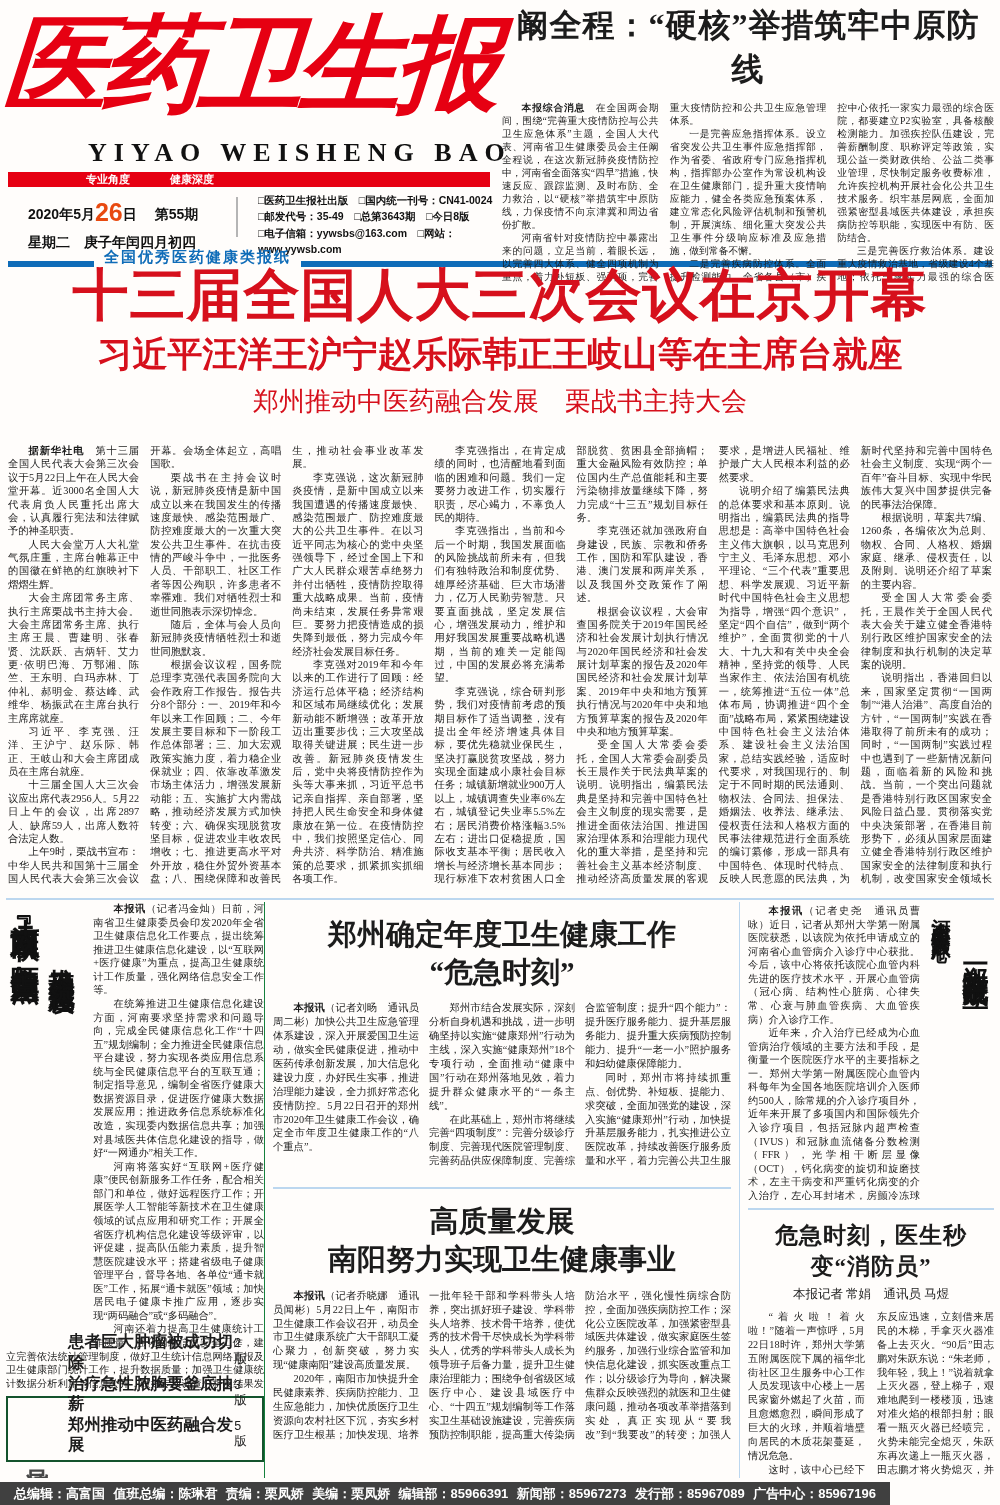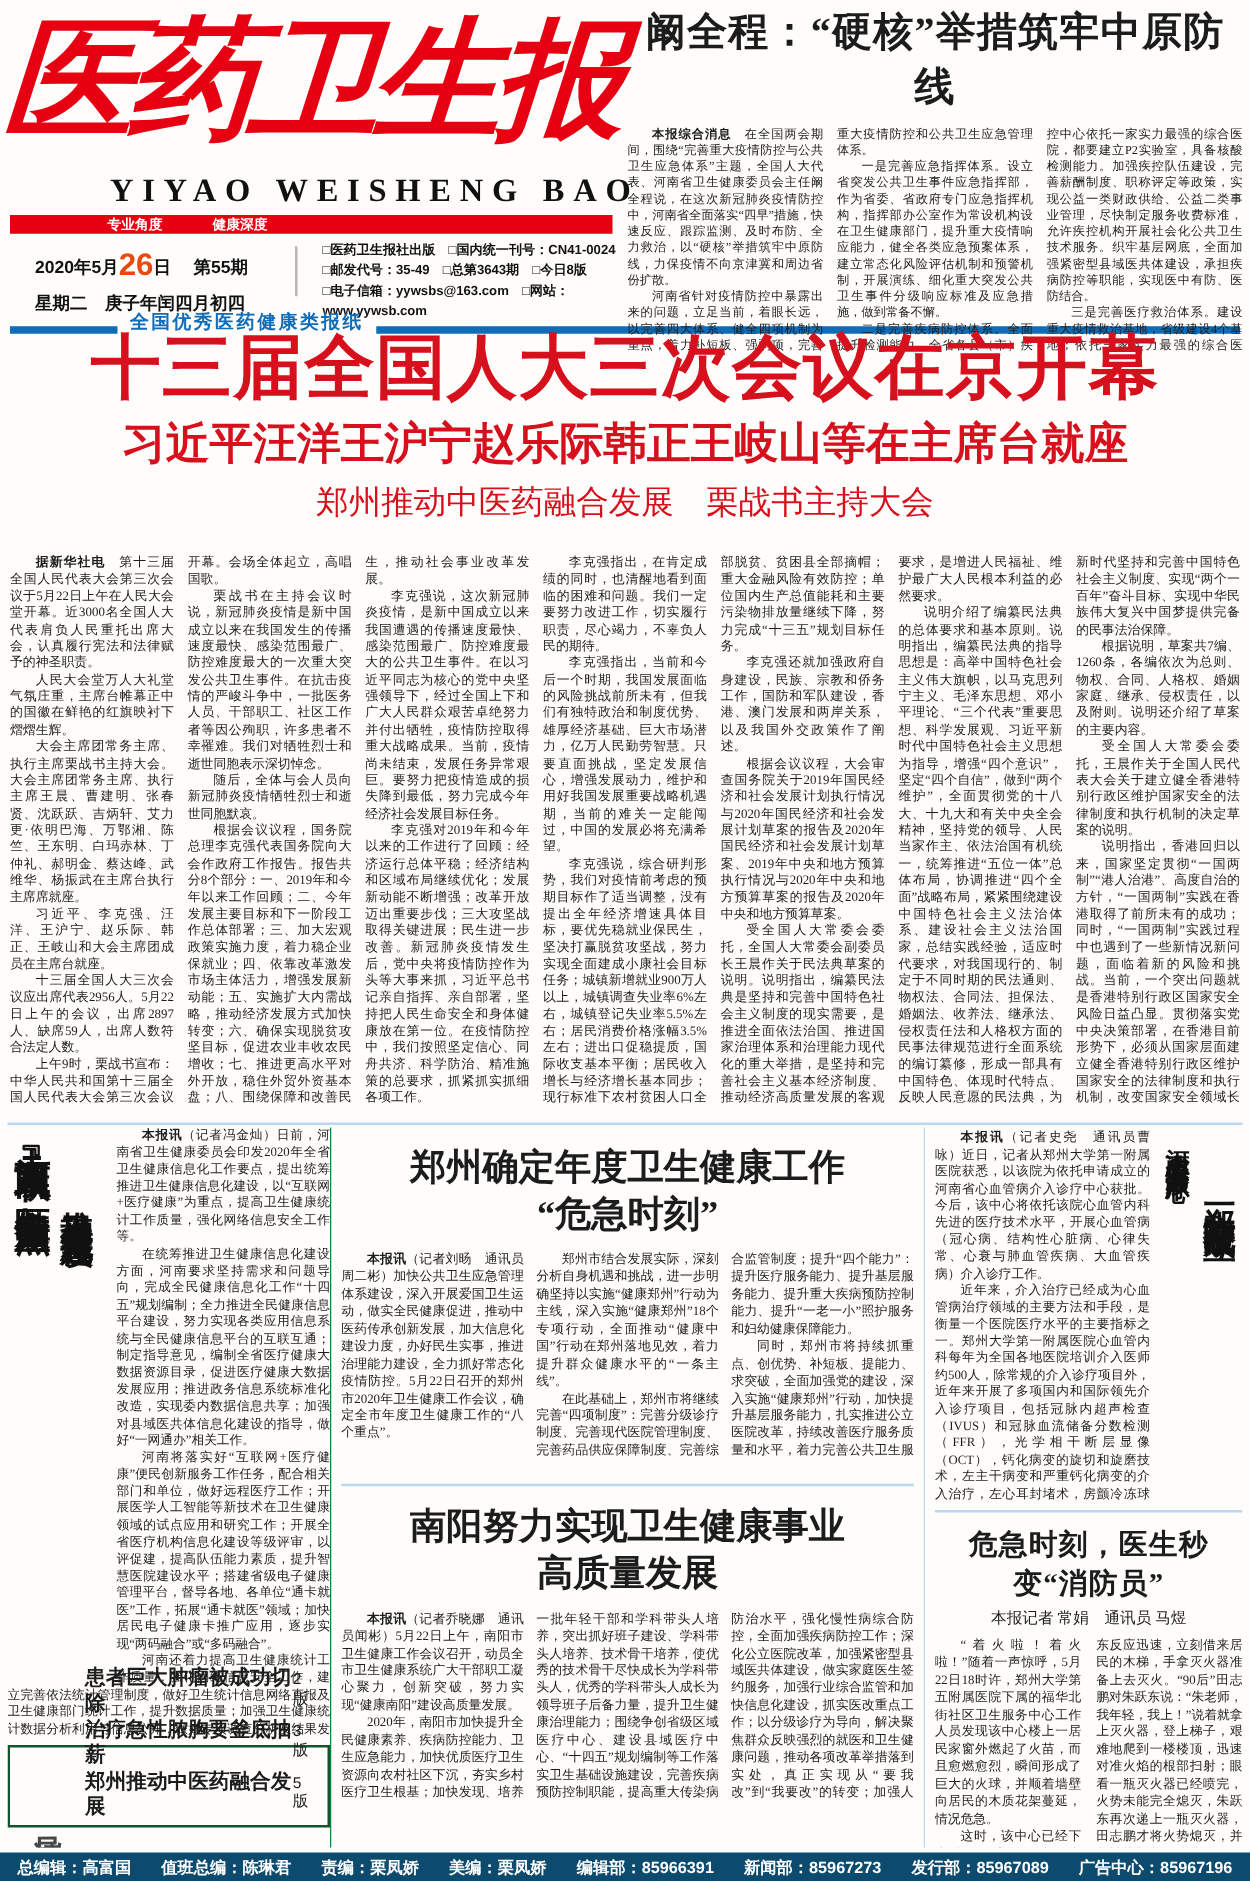--- a/index.html
+++ b/index.html
@@ -70,21 +70,21 @@
   .ny-body{column-count:3;column-gap:10px;height:164px;font-size:10.3px;line-height:1.35;overflow:hidden;}
   
   .zd-art{display:flex;height:296px;overflow:hidden;padding-top:2px;}
   .zd-body{flex:1;font-size:10.2px;line-height:1.33;}
   .zd-kicker{font-size:19px;margin-left:8px;letter-spacing:2px;}
   .zd-title{font-size:26px;padding-top:42px;margin-left:5px;letter-spacing:2px;}
   .xf-head{font-size:23px;font-weight:bold;text-align:center;margin:10px 0 4px;letter-spacing:1px;}
   .xf-byline{text-align:center;font-size:12.5px;margin-bottom:7px;}
   .xf-body{column-count:2;column-gap:12px;height:246px;font-size:10.2px;line-height:1.36;overflow:hidden;}
   
-  .footer{position:absolute;left:0;top:1482px;width:1000px;height:23px;background:#0c4a6e;
+  .footer{position:absolute;left:0;top:1482px;width:890px;height:23px;background:#404040;
           display:flex;align-items:center;justify-content:space-between;padding:0 14px;box-sizing:border-box;}
   .footer span{color:#fff;font-size:13px;font-weight:bold;
                font-family:"Liberation Sans","DejaVu Sans",sans-serif;white-space:nowrap;}
 </style>
 </head>
 <body>
 
 <div class="page">
 
   <div class="logo">医药卫生报</div>
@@ -194,22 +194,22 @@
         <div class="zz-body body-text">
             <p><b>本报讯</b>（记者刘旸　通讯员周二彬）加快公共卫生应急管理体系建设，深入开展爱国卫生运动，做实全民健康促进，推动中医药传承创新发展，加大信息化建设力度，办好民生实事，推进治理能力建设，全力抓好常态化疫情防控。5月22日召开的郑州市2020年卫生健康工作会议，确定全市年度卫生健康工作的“八个重点”。</p>
             <p>郑州市结合发展实际，深刻分析自身机遇和挑战，进一步明确坚持以实施“健康郑州”行动为主线，深入实施“健康郑州”18个专项行动，全面推动“健康中国”行动在郑州落地见效，着力提升群众健康水平的“一条主线”。</p>
             <p>在此基础上，郑州市将继续完善“四项制度”：完善分级诊疗制度、完善现代医院管理制度、完善药品供应保障制度、完善综合监管制度；提升“四个能力”：提升医疗服务能力、提升基层服务能力、提升重大疾病预防控制能力、提升“一老一小”照护服务和妇幼健康保障能力。</p>
             <p>同时，郑州市将持续抓重点、创优势、补短板、提能力、求突破，全面加强党的建设，深入实施“健康郑州”行动，加快提升基层服务能力，扎实推进公立医院改革，持续改善医疗服务质量和水平，着力完善公共卫生服务体系，传承发展中医药事业，切实加强卫生健康治理能力和治理体系建设，全力抓好常态化疫情防控，确保全面完成“十三五”规划目标任务，为建设国家中心城市、全面建成小康社会做出贡献。</p>
           </div>
       </div>
       <div class="mid-hr"></div>
       <div>
         <div class="mid-head">
+          <div>高质量发展</div>
           <div>南阳努力实现卫生健康事业</div>
-          <div>高质量发展</div>
         </div>
         <div class="ny-body body-text">
             <p><b>本报讯</b>（记者乔晓娜　通讯员闻彬）5月22日上午，南阳市卫生健康工作会议召开，动员全市卫生健康系统广大干部职工凝心聚力，创新突破，努力实现“健康南阳”建设高质量发展。</p>
             <p>2020年，南阳市加快提升全民健康素养、疾病防控能力、卫生应急能力，加快优质医疗卫生资源向农村社区下沉，夯实乡村医疗卫生根基；加快发现、培养一批年轻干部和学科带头人培养，突出抓好班子建设、学科带头人培养、技术骨干培养，使优秀的技术骨干尽快成长为学科带头人，优秀的学科带头人成长为领导班子后备力量，提升卫生健康治理能力；围绕争创省级区域医疗中心、建设县域医疗中心、“十四五”规划编制等工作落实卫生基础设施建设，完善疾病预防控制职能，提高重大传染病防治水平，强化慢性病综合防控，全面加强疾病防控工作；深化公立医院改革，加强紧密型县域医共体建设，做实家庭医生签约服务，加强行业综合监管和加快信息化建设，抓实医改重点工作；以分级诊疗为导向，解决聚焦群众反映强烈的就医和卫生健康问题，推动各项改革举措落到实处，真正实现从“要我改”到“我要改”的转变；加强人才培养使用，提高诊疗技术水平，持续优化医疗服务，完善基本药物制度，提升基层医疗卫生服务能力，提高卫生健康服务能力；实施“健康南阳”行动，做好“一老一小”照护服务和妇幼健康工作、健康扶贫工作和国家卫生城市复审迎检工作。</p>
           </div>
       </div>
     </div>
 
     <div class="b-right">
       <div class="zd-art">

